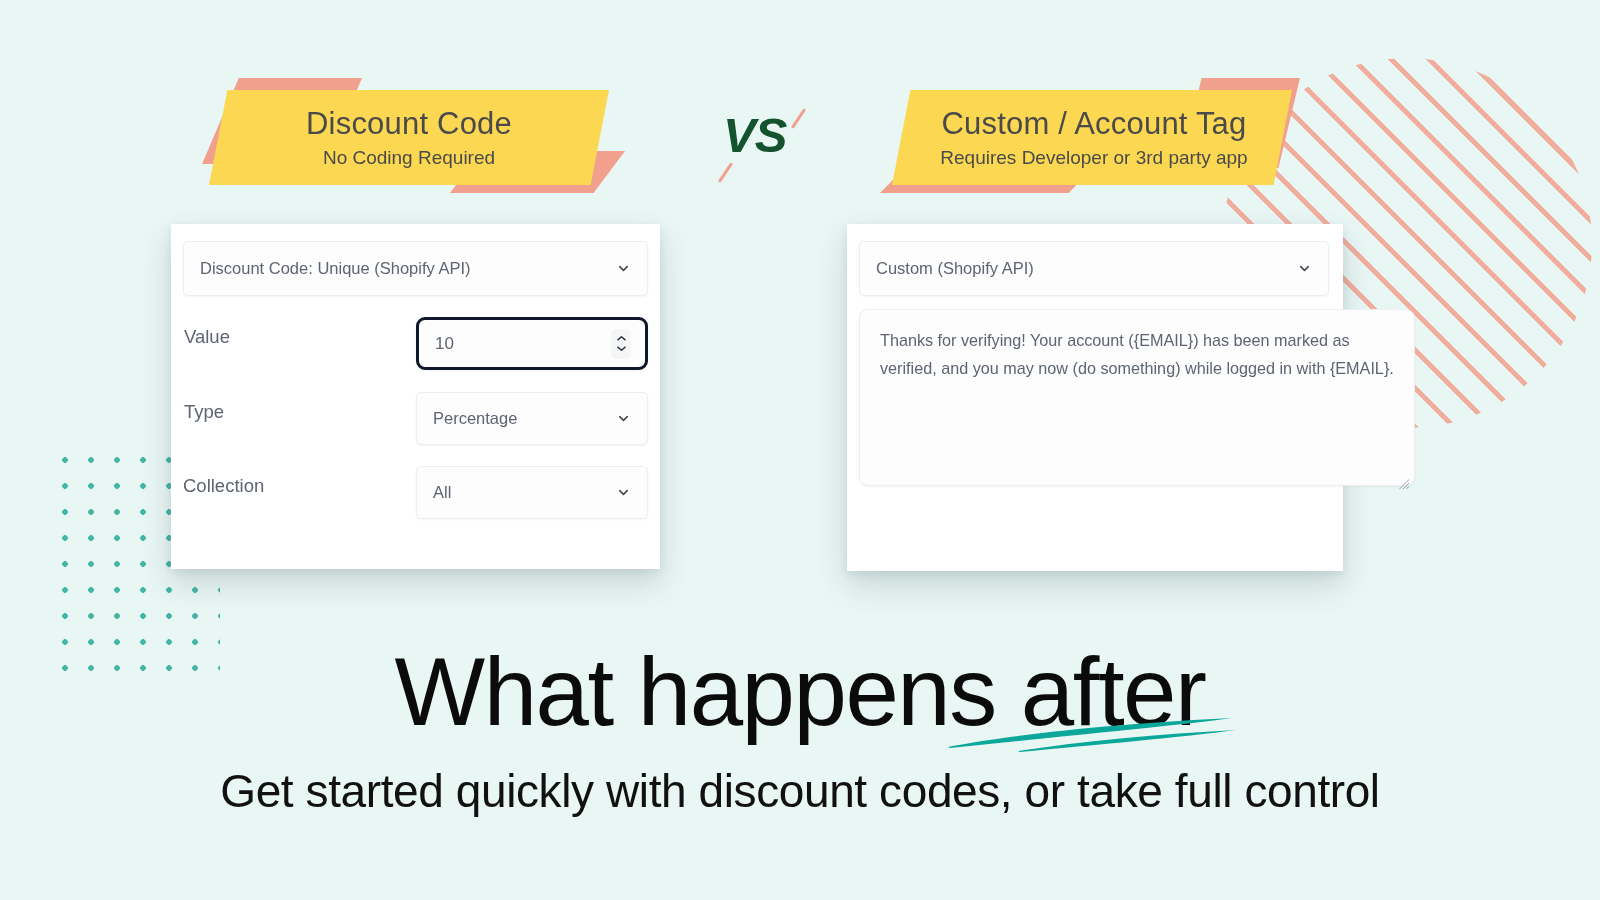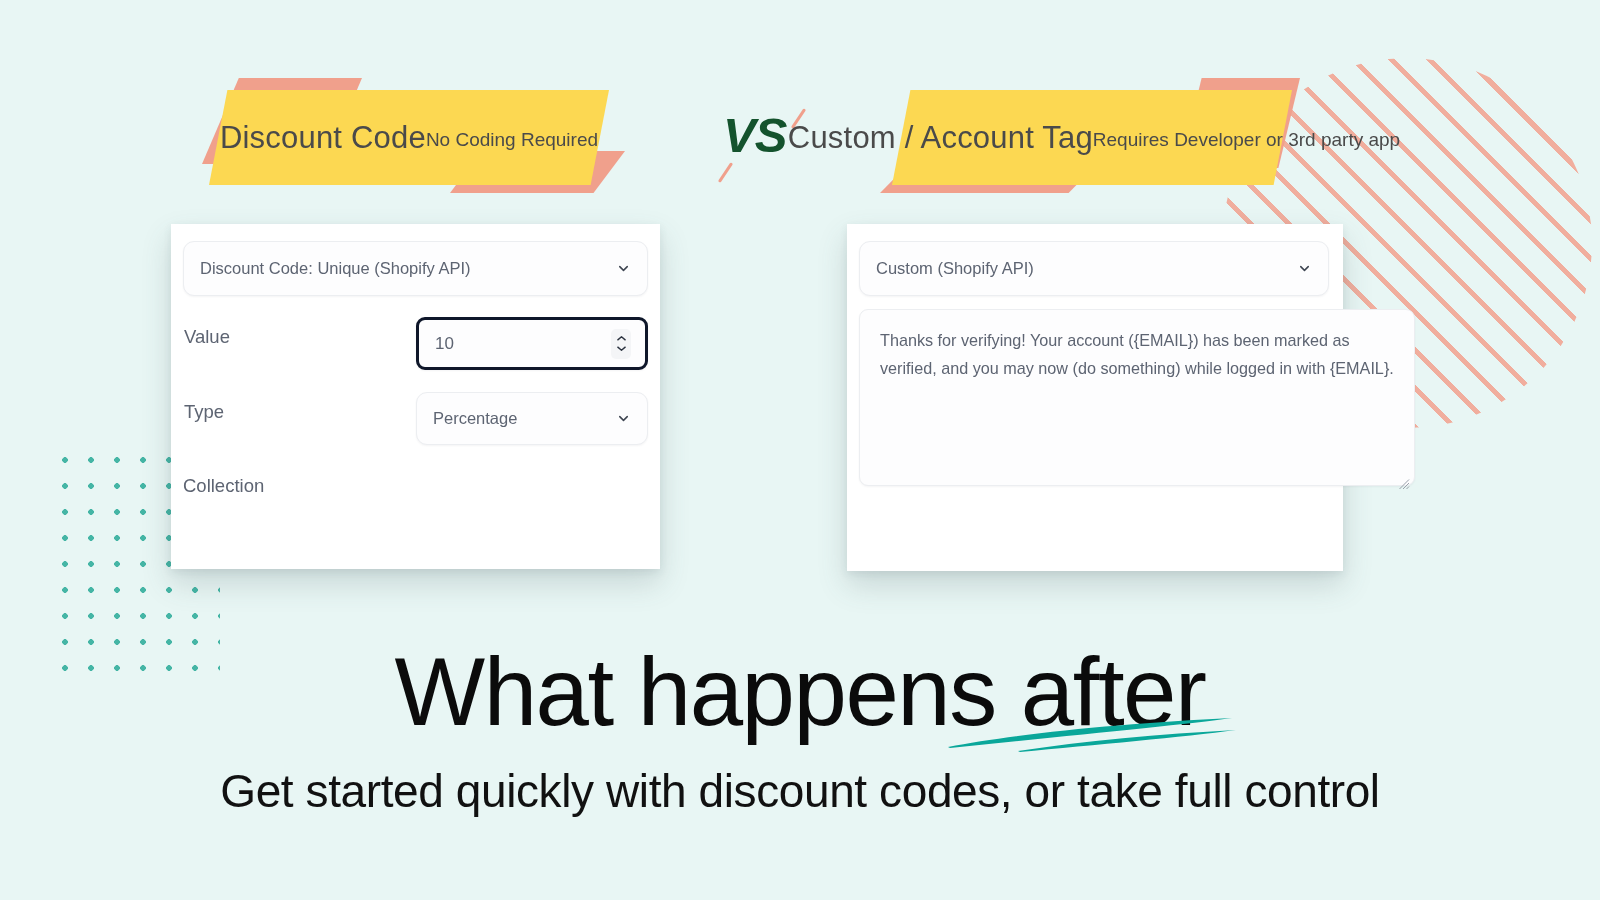--- a/index.html
+++ b/index.html
@@ -88,21 +88,21 @@
     position: absolute;
     left: 12px; top: 12px; width: 400px; height: 95px;
     background: #fcd852;
     clip-path: polygon(4.6% 0%, 100% 0%, 95.4% 100%, 0% 100%);
   }
 
   .banner-text {
     position: absolute;
     top: 12px; left: 14px;
     width: 400px; height: 95px;
-    display: flex; flex-direction: row;
+    display: flex; flex-direction: column;
     align-items: center; justify-content: center;
     color: #4a4a4a;
     z-index: 3;
   }
   .banner-title {
     font-size: 31px;
     letter-spacing: .2px;
     line-height: 1.15;
     white-space: nowrap;
   }
@@ -138,21 +138,21 @@
     background: #ffffff;
     box-shadow: 0 14px 28px rgba(70,90,95,.20), 0 3px 8px rgba(70,90,95,.10);
   }
   .card-left  { left: 171px; top: 224px; width: 489px; height: 345px; }
   .card-right { left: 847px; top: 224px; width: 496px; height: 347px; }
 
   .field-select {
     position: absolute;
     background: #fdfdfe;
     border: 1px solid #eceef1;
-    border-radius: 11px;
+    border-radius: 5px;
     box-shadow: 0 1px 2px rgba(30,40,60,.05);
     display: flex;
     align-items: center;
     padding: 0 16px;
     color: #5d6472;
     font-size: 16.5px;
   }
   .field-select .chev { margin-left: auto; color: #3d4450; display: flex; }
 
   .left-top-select  { left: 12px; top: 17px; width: 465px; height: 55px; }
@@ -304,20 +304,28 @@
       <span>Percentage</span>
       <span class="chev">
         <svg width="15" height="15" viewBox="0 0 24 24" fill="none" stroke="currentColor" stroke-width="2.4" stroke-linecap="round" stroke-linejoin="round">
           <polyline points="6 9 12 15 18 9"></polyline>
         </svg>
       </span>
     </div>
 
     <div class="row-label label-collection">Collection</div>
 
+    <div class="field-select left-coll-select">
+      <span>All</span>
+      <span class="chev">
+        <svg width="15" height="15" viewBox="0 0 24 24" fill="none" stroke="currentColor" stroke-width="2.4" stroke-linecap="round" stroke-linejoin="round">
+          <polyline points="6 9 12 15 18 9"></polyline>
+        </svg>
+      </span>
+    </div>
   </div>
 
   <div class="card card-right">
 
     <div class="field-select right-top-select">
       <span>Custom (Shopify API)</span>
       <span class="chev">
         <svg width="15" height="15" viewBox="0 0 24 24" fill="none" stroke="currentColor" stroke-width="2.4" stroke-linecap="round" stroke-linejoin="round">
           <polyline points="6 9 12 15 18 9"></polyline>
         </svg>

